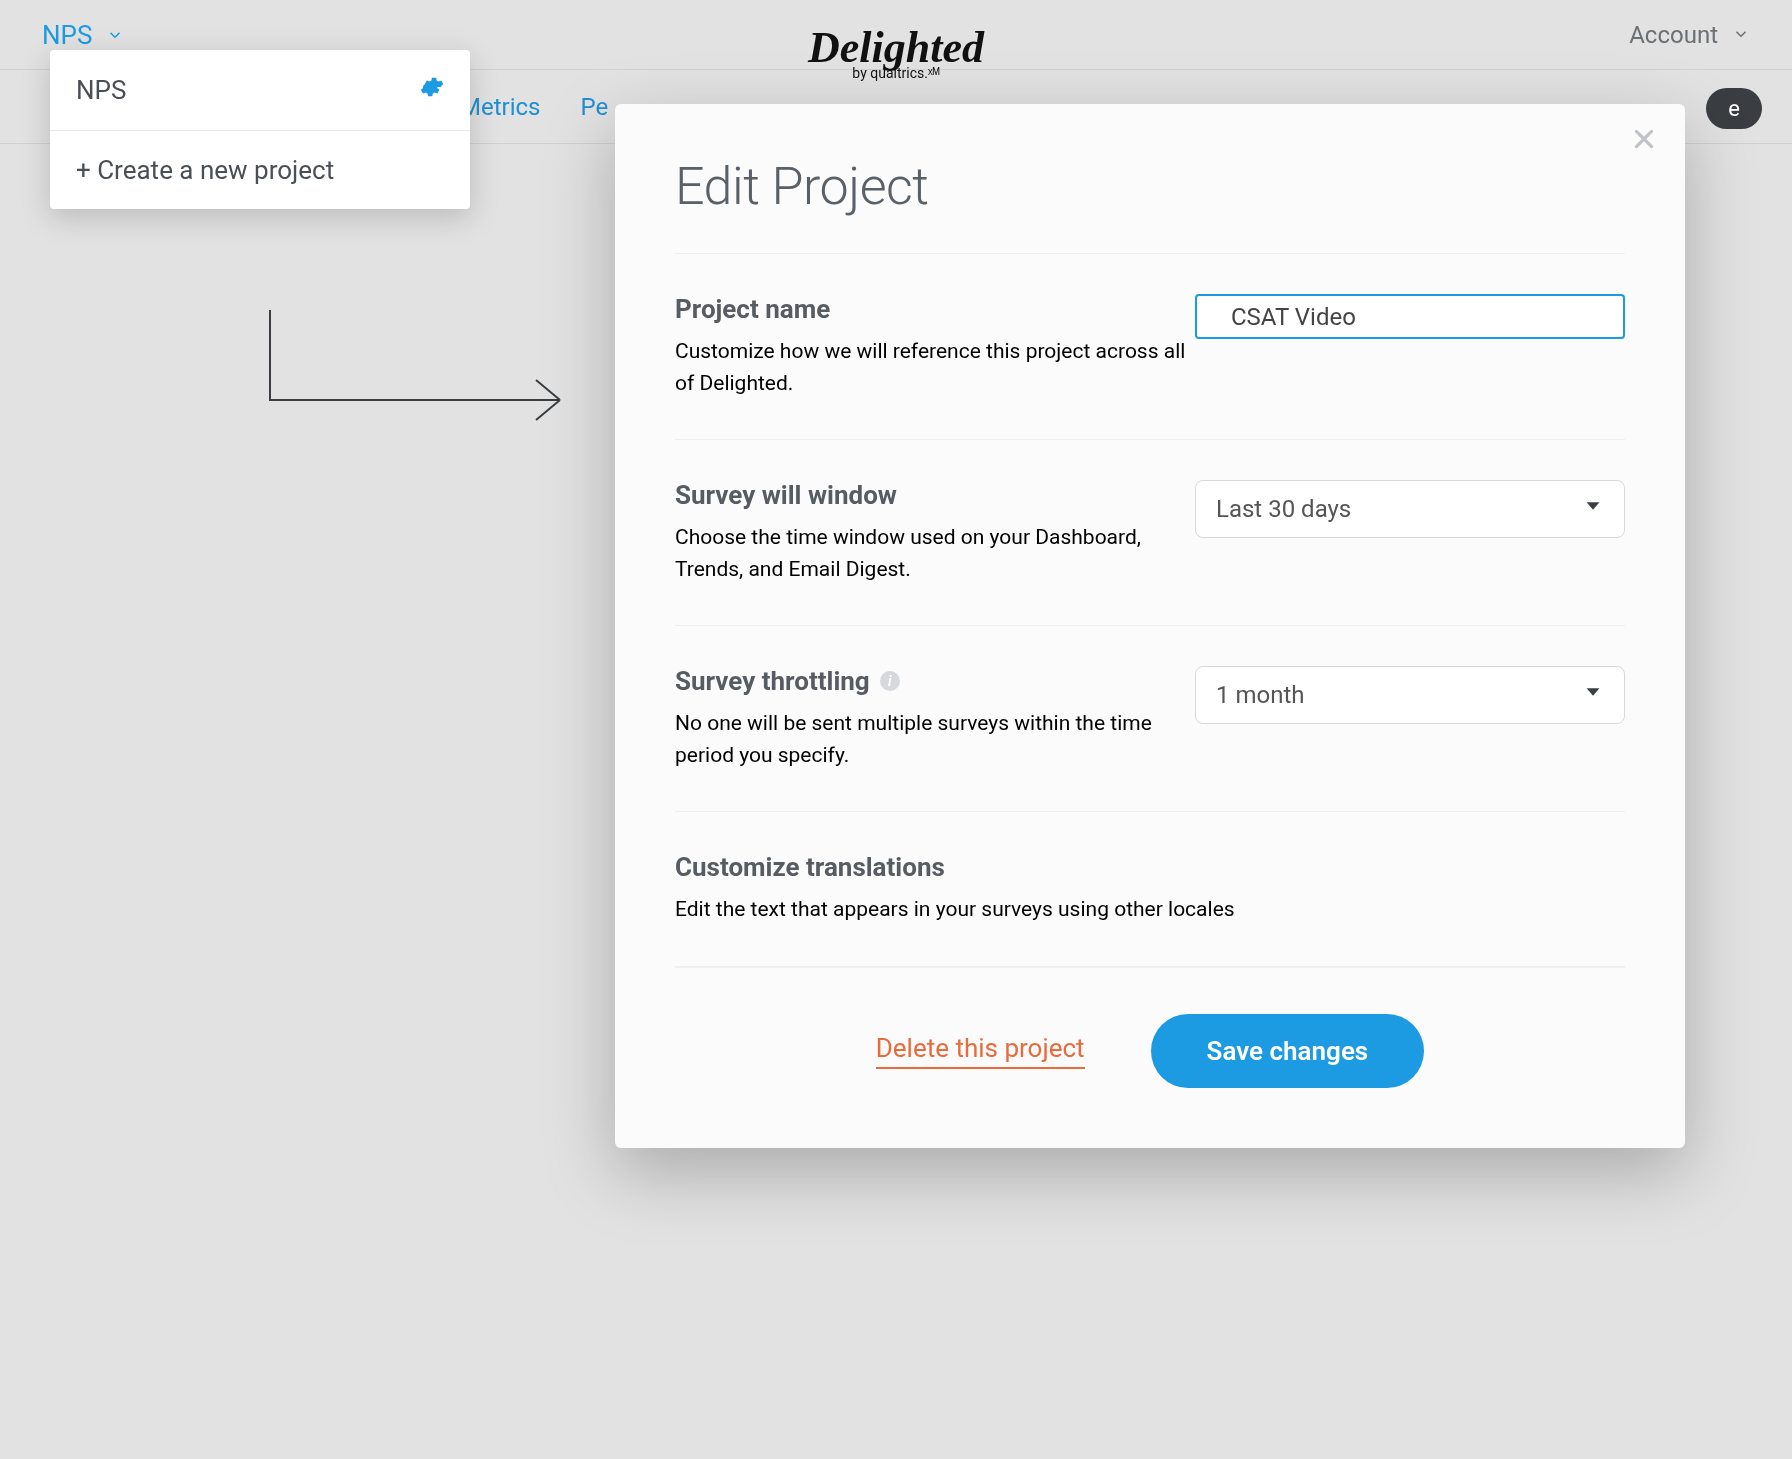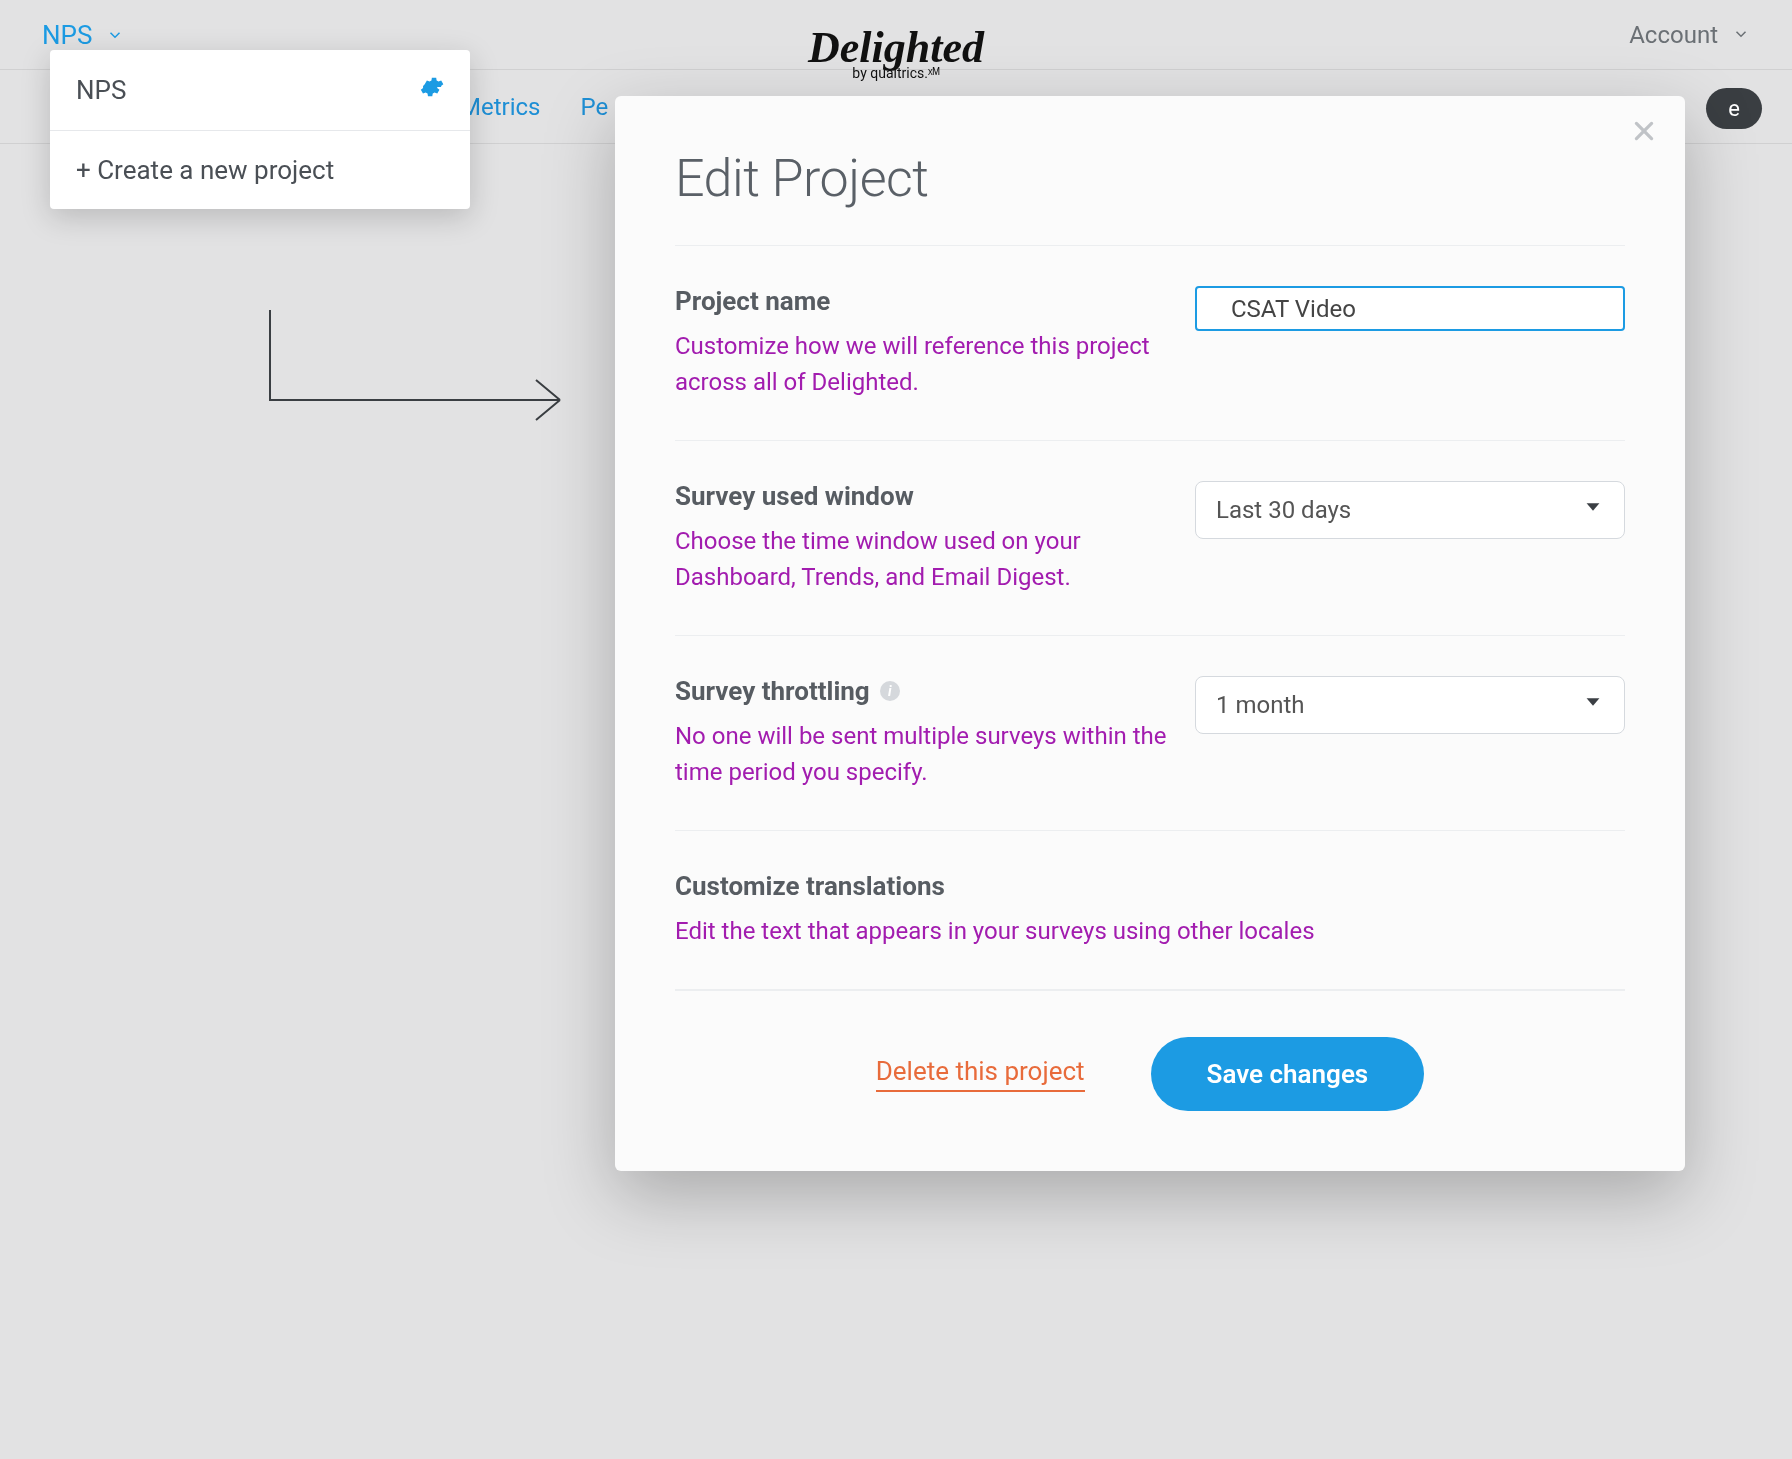--- a/index.html
+++ b/index.html
@@ -67,21 +67,21 @@
   }
   .dropdown-row.sep{border-bottom:1px solid #e6e8eb;}
   .gear-icon svg{width:26px;height:26px;fill:var(--blue);}
   .dropdown .create{color:#4a4f55;}
 
   
   .arrow-ann{position:absolute;top:310px;left:260px;width:320px;height:140px;}
 
   
   .modal{
-    position:absolute;top:96px;left:615px;width:1070px;
+    position:absolute;top:104px;left:615px;width:1070px;
     background:#fbfbfb;border-radius:6px;
     box-shadow:0 24px 70px rgba(0,0,0,0.25);
     padding:52px 60px 60px 60px;
   }
   .modal .close{
     position:absolute;top:22px;right:28px;color:#c0c3c7;cursor:pointer;
   }
   .modal .close svg{width:26px;height:26px;stroke:#c0c3c7;stroke-width:3;fill:none;stroke-linecap:round;}
   .modal h1{
     font-weight:300;font-size:52px;margin:0 0 36px 0;color:#5a6067;letter-spacing:-0.5px;
@@ -93,21 +93,21 @@
   }
   .section:last-of-type{border-bottom:none;}
   .sec-left{flex:1;min-width:0;}
   .sec-left .label{
     font-size:26px;font-weight:700;color:#575c62;margin-bottom:12px;display:flex;align-items:center;gap:10px;
   }
   .info-icon{
     display:inline-flex;width:20px;height:20px;border-radius:50%;background:#d5d8dc;color:#fff;
     align-items:center;justify-content:center;font-size:14px;font-weight:700;font-style:italic;
   }
-  .sec-left .desc{font-size:24px;color:#a21caf;line-height:1.5;}
+  .sec-left .desc{font-size:21px;color:#000000;line-height:1.5;}
   .sec-right{width:430px;flex-shrink:0;display:flex;align-items:flex-start;}
 
   .text-input{
     width:100%;height:45px;border:2px solid var(--blue);border-radius:4px;
     font-size:24px;padding:0 34px;color:#444;outline:none;background:#fff;
   }
   .select{
     width:100%;height:58px;border:1px solid var(--border);border-radius:8px;background:#fff;
     display:flex;align-items:center;justify-content:space-between;padding:0 20px;
     font-size:24px;color:#555;cursor:pointer;
@@ -197,21 +197,21 @@
       <div class="label">Project name</div>
       <div class="desc">Customize how we will reference this project across all of Delighted.</div>
     </div>
     <div class="sec-right">
       <input class="text-input" type="text" value="CSAT Video" style="">
     </div>
   </div>
 
   <div class="section">
     <div class="sec-left">
-      <div class="label">Survey used window</div>
+      <div class="label">Survey will window</div>
       <div class="desc">Choose the time window used on your Dashboard, Trends, and Email Digest.</div>
     </div>
     <div class="sec-right">
       <div class="select">
         <span>Last 30 days</span>
         <span>
           <svg viewBox="0 0 24 24">
               <path d="M5 8l7 8 7-8z"></path>
             </svg>
         </span>

